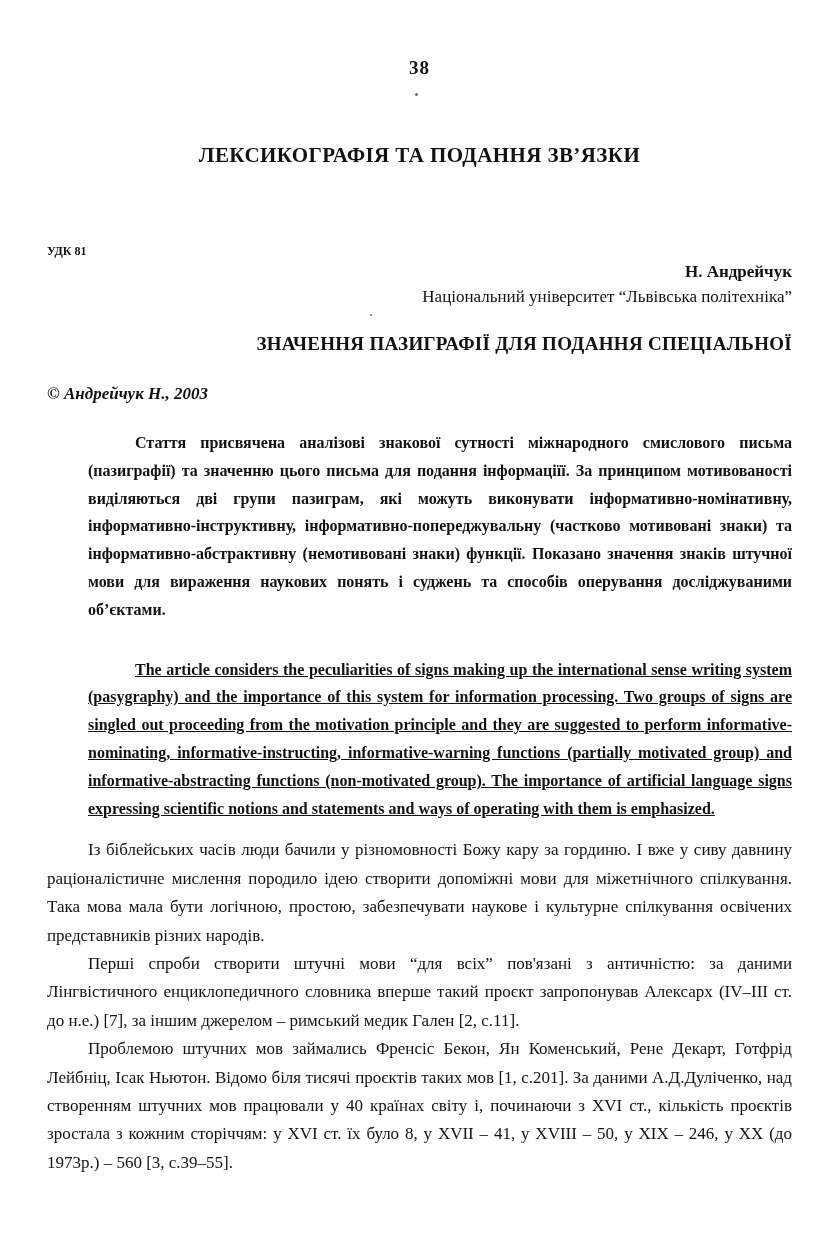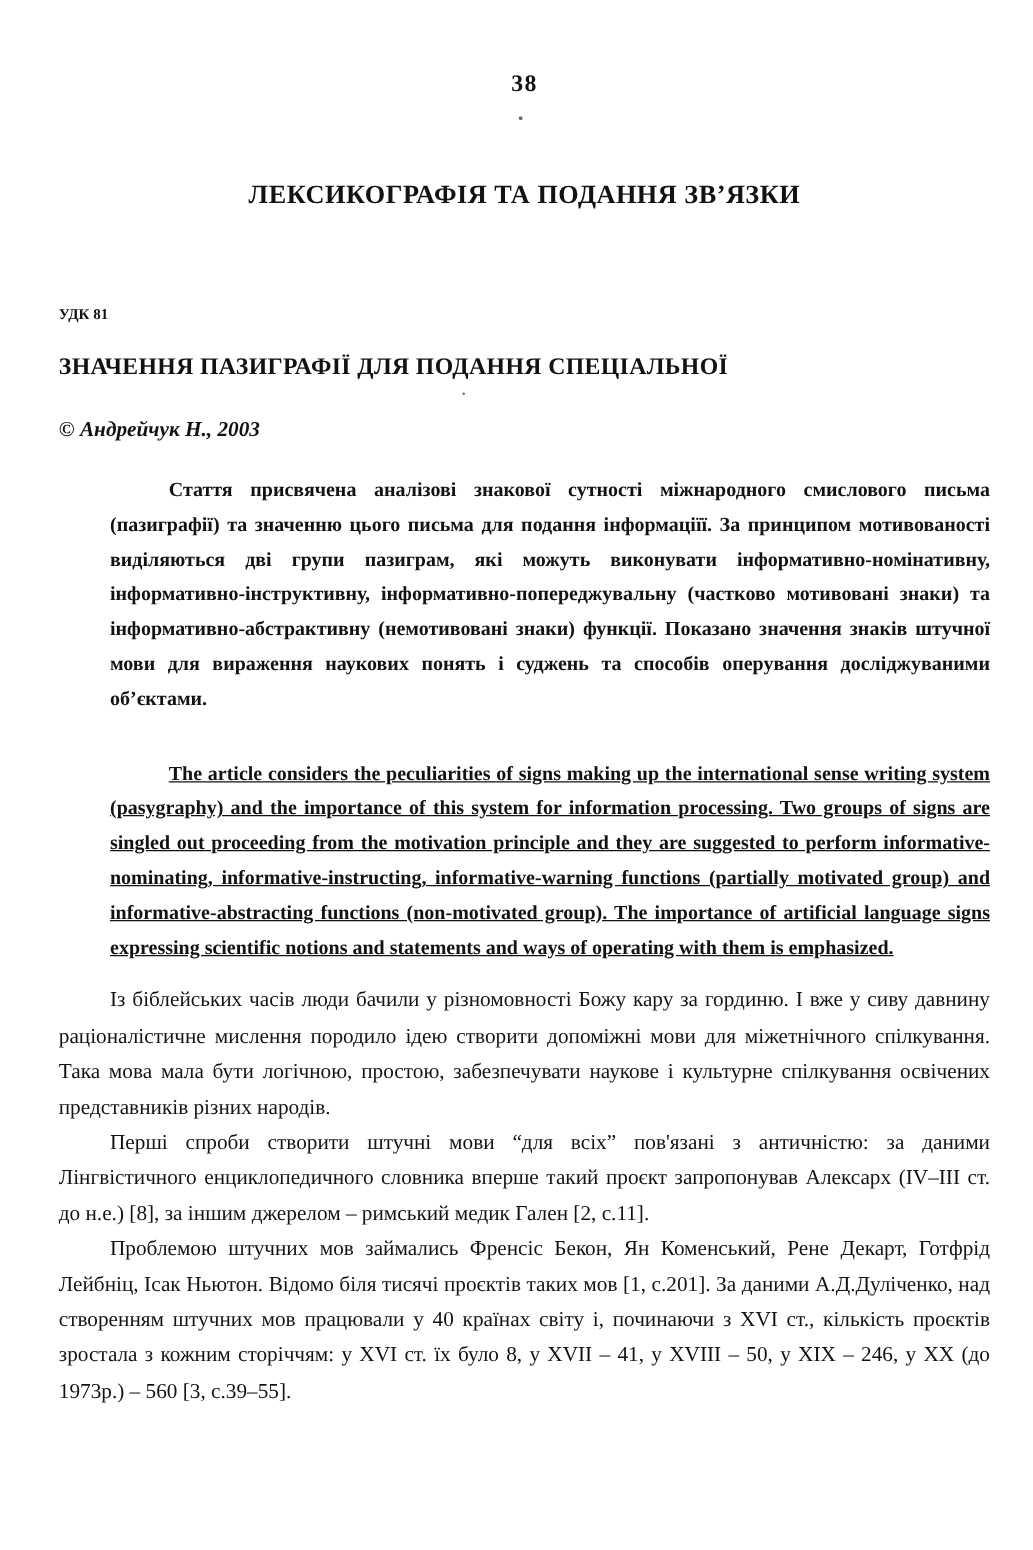--- a/index.html
+++ b/index.html
@@ -41,21 +41,21 @@
   .byline {
     text-align: right;
     font-size: 17px;
     line-height: 25px;
   }
   .byline .author {
     font-weight: bold;
   }
   .article-title {
     margin-top: 21px;
-    text-align: left;
+    text-align: right;
     font-size: 19px;
     font-weight: bold;
     line-height: 27px;
     letter-spacing: 0.3px;
   }
   .copyright {
     margin-top: 27px;
     font-size: 17px;
     font-weight: 600;
     font-style: italic;
@@ -98,30 +98,34 @@
 
   <div class="page-number">38</div>
 
   <div class="scan-speck speck-1"></div>
   <div class="scan-speck speck-2"></div>
 
   <div class="section-heading">ЛЕКСИКОГРАФІЯ ТА ПОДАННЯ ЗВ’ЯЗКИ</div>
 
   <div class="udc">УДК 81</div>
 
+  <div class="byline">
+    <div class="author">Н. Андрейчук</div>
+    <div class="affiliation">Національний університет “Львівська політехніка”</div>
+  </div>
 
   <div class="article-title">
     <div>ЗНАЧЕННЯ ПАЗИГРАФІЇ ДЛЯ ПОДАННЯ СПЕЦІАЛЬНОЇ</div>
   </div>
 
   <div class="copyright">© Андрейчук Н., 2003</div>
 
   <div class="abstract uk">Стаття присвячена аналізові знакової сутності міжнародного смислового письма (пазиграфії) та значенню цього письма для подання інформаціїї. За принципом мотивованості виділяються дві групи пазиграм, які можуть виконувати інформативно-номінативну, інформативно-інструктивну, інформативно-попереджувальну (частково мотивовані знаки) та інформативно-абстрактивну (немотивовані знаки) функції. Показано значення знаків штучної мови для вираження наукових понять і суджень та способів оперування досліджуваними об’єктами.</div>
 
   <div class="abstract en">The article considers the peculiarities of signs making up the international sense writing system (pasygraphy) and the importance of this system for information processing. Two groups of signs are singled out proceeding from the motivation principle and they are suggested to perform informative-nominating, informative-instructing, informative-warning functions (partially motivated group) and informative-abstracting functions (non-motivated group). The importance of artificial language signs expressing scientific notions and statements and ways of operating with them is emphasized.</div>
 
   <div class="body-text">
     <p>Із біблейських часів люди бачили у різномовності Божу кару за гординю. І вже у сиву давнину раціоналістичне мислення породило ідею створити допоміжні мови для міжетнічного спілкування. Така мова мала бути логічною, простою, забезпечувати наукове і культурне спілкування освічених представників різних народів.</p>
-    <p>Перші спроби створити штучні мови “для всіх” пов'язані з античністю: за даними Лінгвістичного енциклопедичного словника вперше такий проєкт запропонував Алексарх (IV–ІІІ ст. до н.е.) [8], за іншим джерелом – римський медик Гален [2, с.11].</p>
+    <p>Перші спроби створити штучні мови “для всіх” пов'язані з античністю: за даними Лінгвістичного енциклопедичного словника вперше такий проєкт запропонував Алексарх (IV–ІІІ ст. до н.е.) [7], за іншим джерелом – римський медик Гален [2, с.11].</p>
     <p>Проблемою штучних мов займались Френсіс Бекон, Ян Коменський, Рене Декарт, Готфрід Лейбніц, Ісак Ньютон. Відомо біля тисячі проєктів таких мов [1, с.201]. За даними А.Д.Дуліченко, над створенням штучних мов працювали у 40 країнах світу і, починаючи з XVI ст., кількість проєктів зростала з кожним сторіччям: у XVI ст. їх було 8, у XVII – 41, у XVIII – 50, у XIX – 246, у XX (до 1973р.) – 560 [3, с.39–55].</p>
   </div>
 
 </div>
 
 </body></html>

